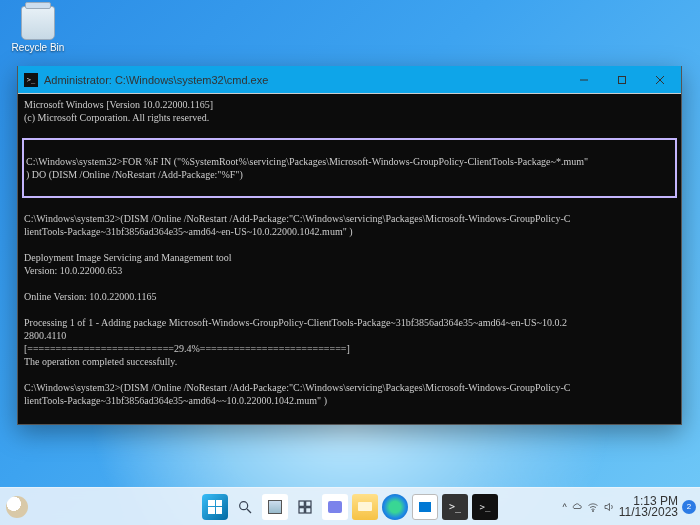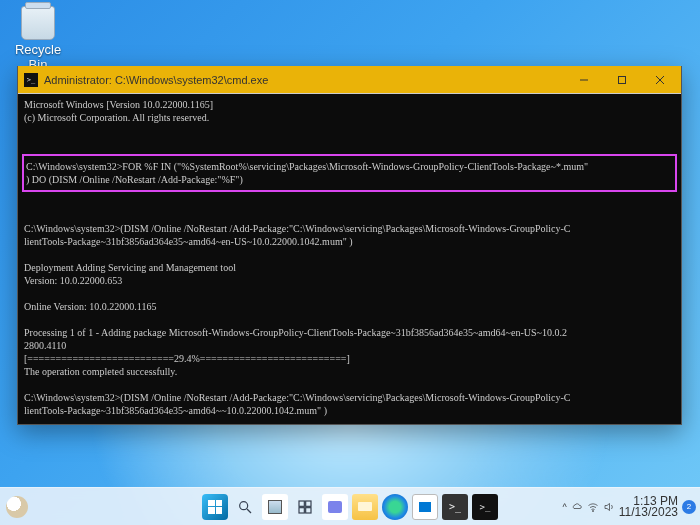--- a/index.html
+++ b/index.html
@@ -13,42 +13,42 @@
   .bloom {
     position: absolute; left: 50%; bottom: -80px;
     width: 520px; height: 360px; transform: translateX(-50%);
     background: radial-gradient(ellipse at center, #bfe9ff 0%, #8ed0f6 35%, rgba(50,150,230,0) 70%);
     border-radius: 50% 50% 45% 45%;
     filter: blur(2px);
   }
   
   .desktop-icon {
     position: absolute; top: 6px; left: 8px; width: 60px;
-    text-align: center; color: #fff; font-size: 13px;
+    text-align: center; color: #fff; font-size: 10px;
     text-shadow: 0 1px 2px rgba(0,0,0,.6);
   }
   .desktop-icon .bin {
     width: 34px; height: 34px; margin: 0 auto 2px;
     background: linear-gradient(#e8f1f7,#c7d9e5);
     border: 1px solid #9ab; border-radius: 3px 3px 5px 5px;
     position: relative;
   }
   .desktop-icon .bin::before {
     content:""; position:absolute; top:-5px; left:3px; right:3px; height:5px;
     background:#cde; border:1px solid #9ab; border-radius:2px;
   }
   
   .cmd-window {
     position: absolute; left: 17px; top: 66px; width: 665px; height: 359px;
     background: #0c0c0c; border: 1px solid #555; border-top: none;
     box-shadow: 0 8px 24px rgba(0,0,0,.35);
     display: flex; flex-direction: column;
   }
   .titlebar {
-    height: 28px; background: #eab308; border-bottom: 1px solid #ccc;
+    height: 28px; background: #0ea5e9; border-bottom: 1px solid #ccc;
     display: flex; align-items: center; padding: 0 2px 0 6px;
     font-size: 11px; color: #333;
   }
   .titlebar .cmd-ico {
     width: 14px; height: 14px; background: #111; margin-right: 6px;
     display:flex; align-items:center; justify-content:center;
   }
   .titlebar .cmd-ico::after { content:">_"; color:#ddd; font-size:7px; font-family:monospace; }
   .titlebar .title { flex: 1; white-space: nowrap; overflow: hidden; }
   .win-btns { display: flex; }
@@ -57,22 +57,22 @@
     font-size: 11px; color:#333;
   }
   .win-btn svg { width:10px; height:10px; stroke:#333; stroke-width:1; fill:none; }
   .terminal {
     flex:1; padding: 4px 6px; overflow:hidden;
     font-family: Liberation Serif, serif;
     font-size: 10px; line-height: 13px; color: #ccc;
     white-space: pre-wrap; word-break: break-all;
   }
   .hl {
-    border: 2px solid #d946ef; padding: 4px 2px; display:block;
-    margin: 17px -2px;
+    border: 2px solid #c4b5fd; padding: 15px 2px; display:block;
+    margin: 1px -2px;
   }
   
   .taskbar {
     position:absolute; left:0; right:0; bottom:0; height:38px;
     background: rgba(235,243,250,.88); backdrop-filter: blur(6px);
     border-top: 1px solid rgba(255,255,255,.4);
     display:flex; align-items:center; justify-content:center;
   }
   .weather {
     position:absolute; left:6px; top:0; bottom:0; display:flex; align-items:center;
@@ -147,21 +147,21 @@
     </div>
   </div>
   <div class="terminal"><span>Microsoft Windows [Version 10.0.22000.1165]</span>
 <span>(c) Microsoft Corporation. All rights reserved.</span>
 
 <span class="hl"><span>C:\Windows\system32&gt;FOR %F IN ("%SystemRoot%\servicing\Packages\Microsoft-Windows-GroupPolicy-ClientTools-Package~*.mum"</span>
 <span>) DO (DISM /Online /NoRestart /Add-Package:"%F")</span></span>
 <span>C:\Windows\system32&gt;(DISM /Online /NoRestart /Add-Package:"C:\Windows\servicing\Packages\Microsoft-Windows-GroupPolicy-C</span>
 <span>lientTools-Package~31bf3856ad364e35~amd64~en-US~10.0.22000.1042.mum" )</span>
 
-<span>Deployment Adding Servicing and Management tool</span>
+<span>Deployment Image Servicing and Management tool</span>
 <span>Version: 10.0.22000.653</span>
 
 <span>Online Version: 10.0.22000.1165</span>
 
 <span>Processing 1 of 1 - Adding package Microsoft-Windows-GroupPolicy-ClientTools-Package~31bf3856ad364e35~amd64~en-US~10.0.2</span>
 <span>2800.4110</span>
 <span>[==========================29.4%==========================]</span>
 <span>The operation completed successfully.</span>
 
 <span>C:\Windows\system32&gt;(DISM /Online /NoRestart /Add-Package:"C:\Windows\servicing\Packages\Microsoft-Windows-GroupPolicy-C</span>

